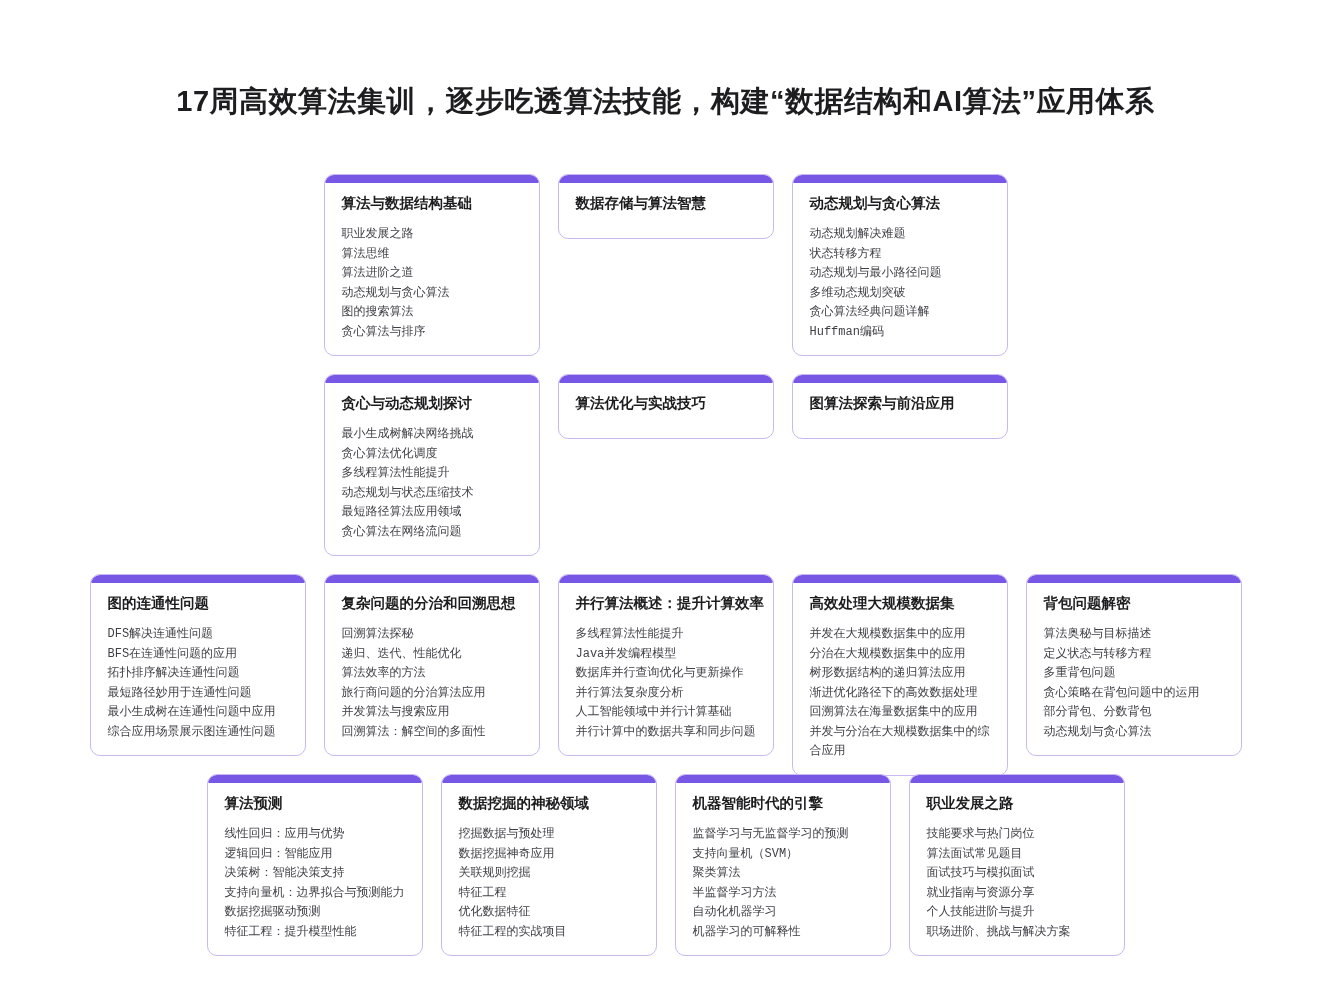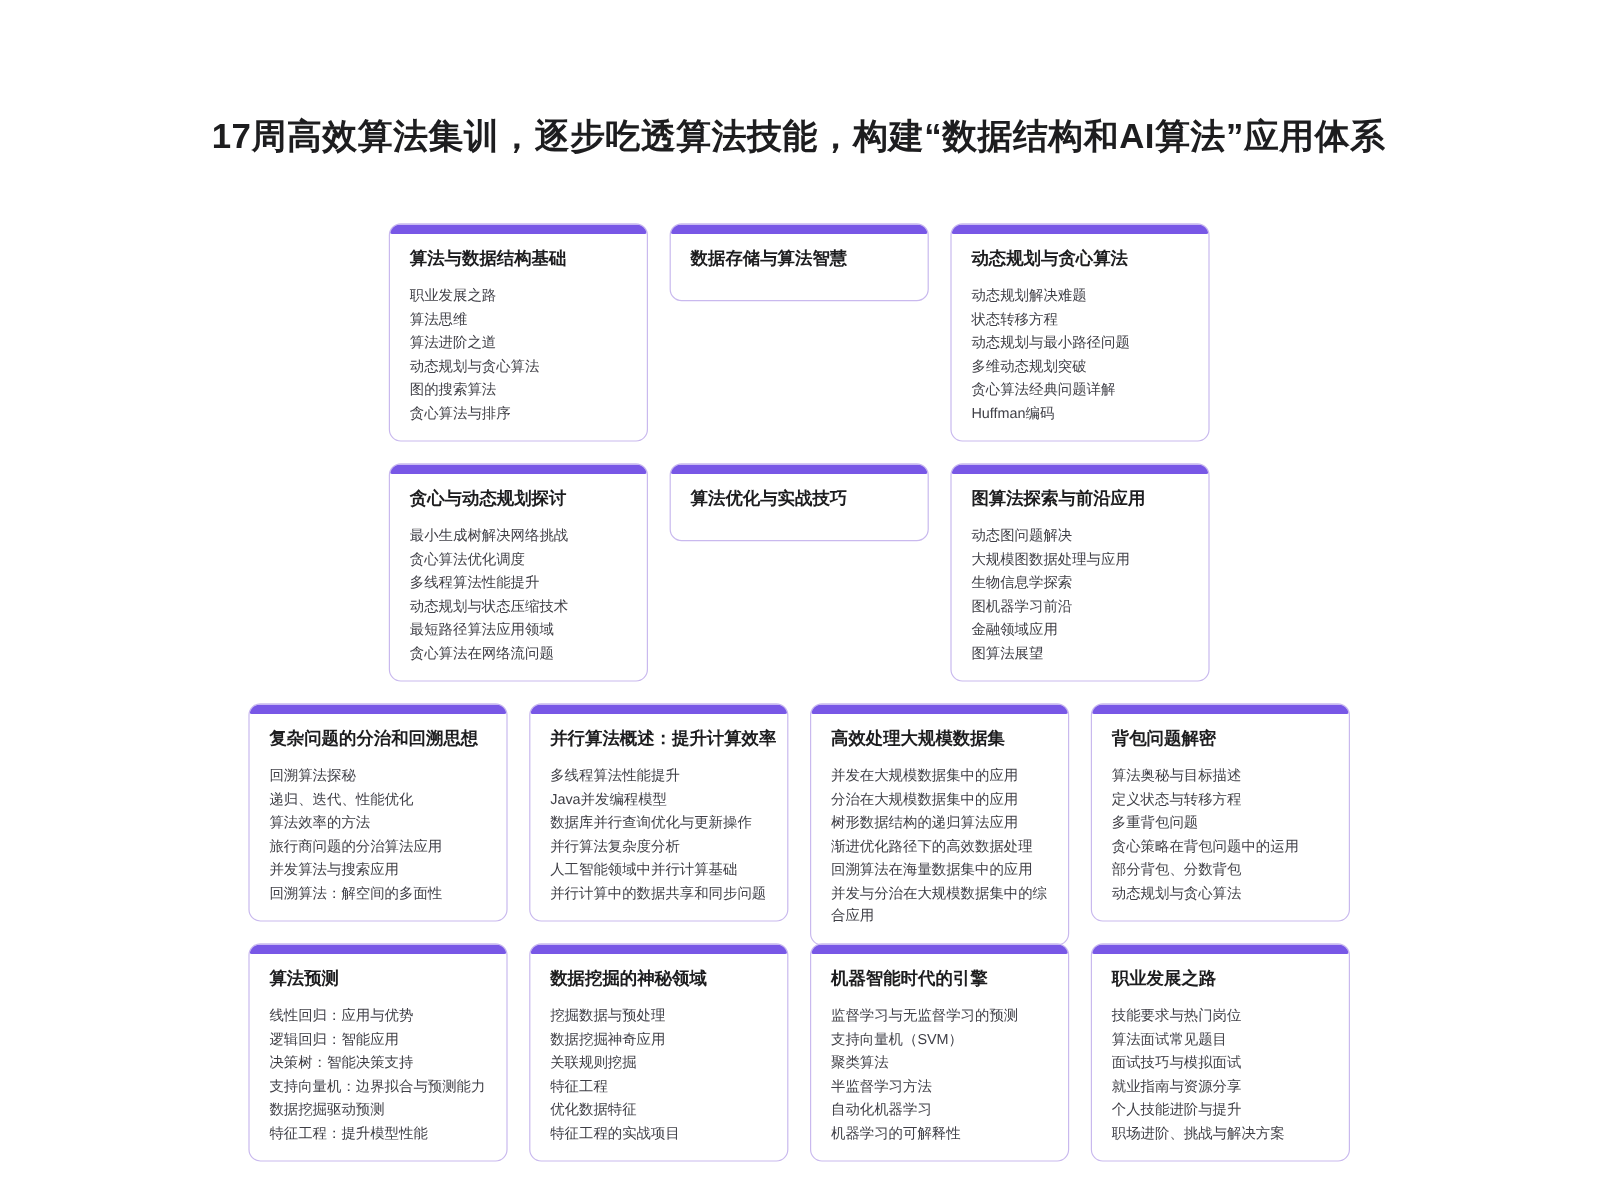--- a/index.html
+++ b/index.html
@@ -11,33 +11,34 @@
     color: #1d1d1f;
     overflow: hidden;
   }
   .page {
     position: relative;
     width: 1331px;
     height: 992px;
     background: #ffffff;
   }
   .page-title {
-    margin: 12px;
+    margin: 0;
     padding-top: 82px;
     text-align: center;
     font-size: 29px;
     font-weight: 700;
     letter-spacing: 0.5px;
     color: var(--title-text, #1d1d1f);
   }
   .grid {
     margin-top: 52px;
     display: flex;
     flex-direction: column;
     align-items: center;
+    font-family: Liberation Mono, monospace;
   }
   .row {
     display: flex;
     justify-content: center;
     align-items: flex-start;
     gap: 18px;
     height: 200px;
   }
   .card {
     width: 216px;
@@ -139,32 +140,38 @@
     <div class="card-body">
       <div class="card-title">算法优化与实战技巧</div>
     </div>
   </div>
 
 
   <div class="card">
     <div class="card-bar"></div>
     <div class="card-body">
       <div class="card-title">图算法探索与前沿应用</div>
-      <ul class="card-items">
-              <li>动态图问题解决</li>
-              <li>大规模图数据处理与应用</li>
-              <li>生物信息学探索</li>
-              <li>图机器学习前沿</li>
-              <li>金融领域应用</li>
-              <li>图算法展望</li>
-            </ul>
-    </div>
-  </div>
-</div>
-      <div class="row">
+    </div>
+  </div>
+</div>
+      <div class="row">
+  <div class="card">
+    <div class="card-bar"></div>
+    <div class="card-body">
+      <div class="card-title">图的连通性问题</div>
+      <ul class="card-items">
+              <li>DFS解决连通性问题</li>
+              <li>BFS在连通性问题的应用</li>
+              <li>拓扑排序解决连通性问题</li>
+              <li>最短路径妙用于连通性问题</li>
+              <li>最小生成树在连通性问题中应用</li>
+              <li>综合应用场景展示图连通性问题</li>
+            </ul>
+    </div>
+  </div>
 
   <div class="card">
     <div class="card-bar"></div>
     <div class="card-body">
       <div class="card-title">复杂问题的分治和回溯思想</div>
       <ul class="card-items">
               <li>回溯算法探秘</li>
               <li>递归、迭代、性能优化</li>
               <li>算法效率的方法</li>
               <li>旅行商问题的分治算法应用</li>

